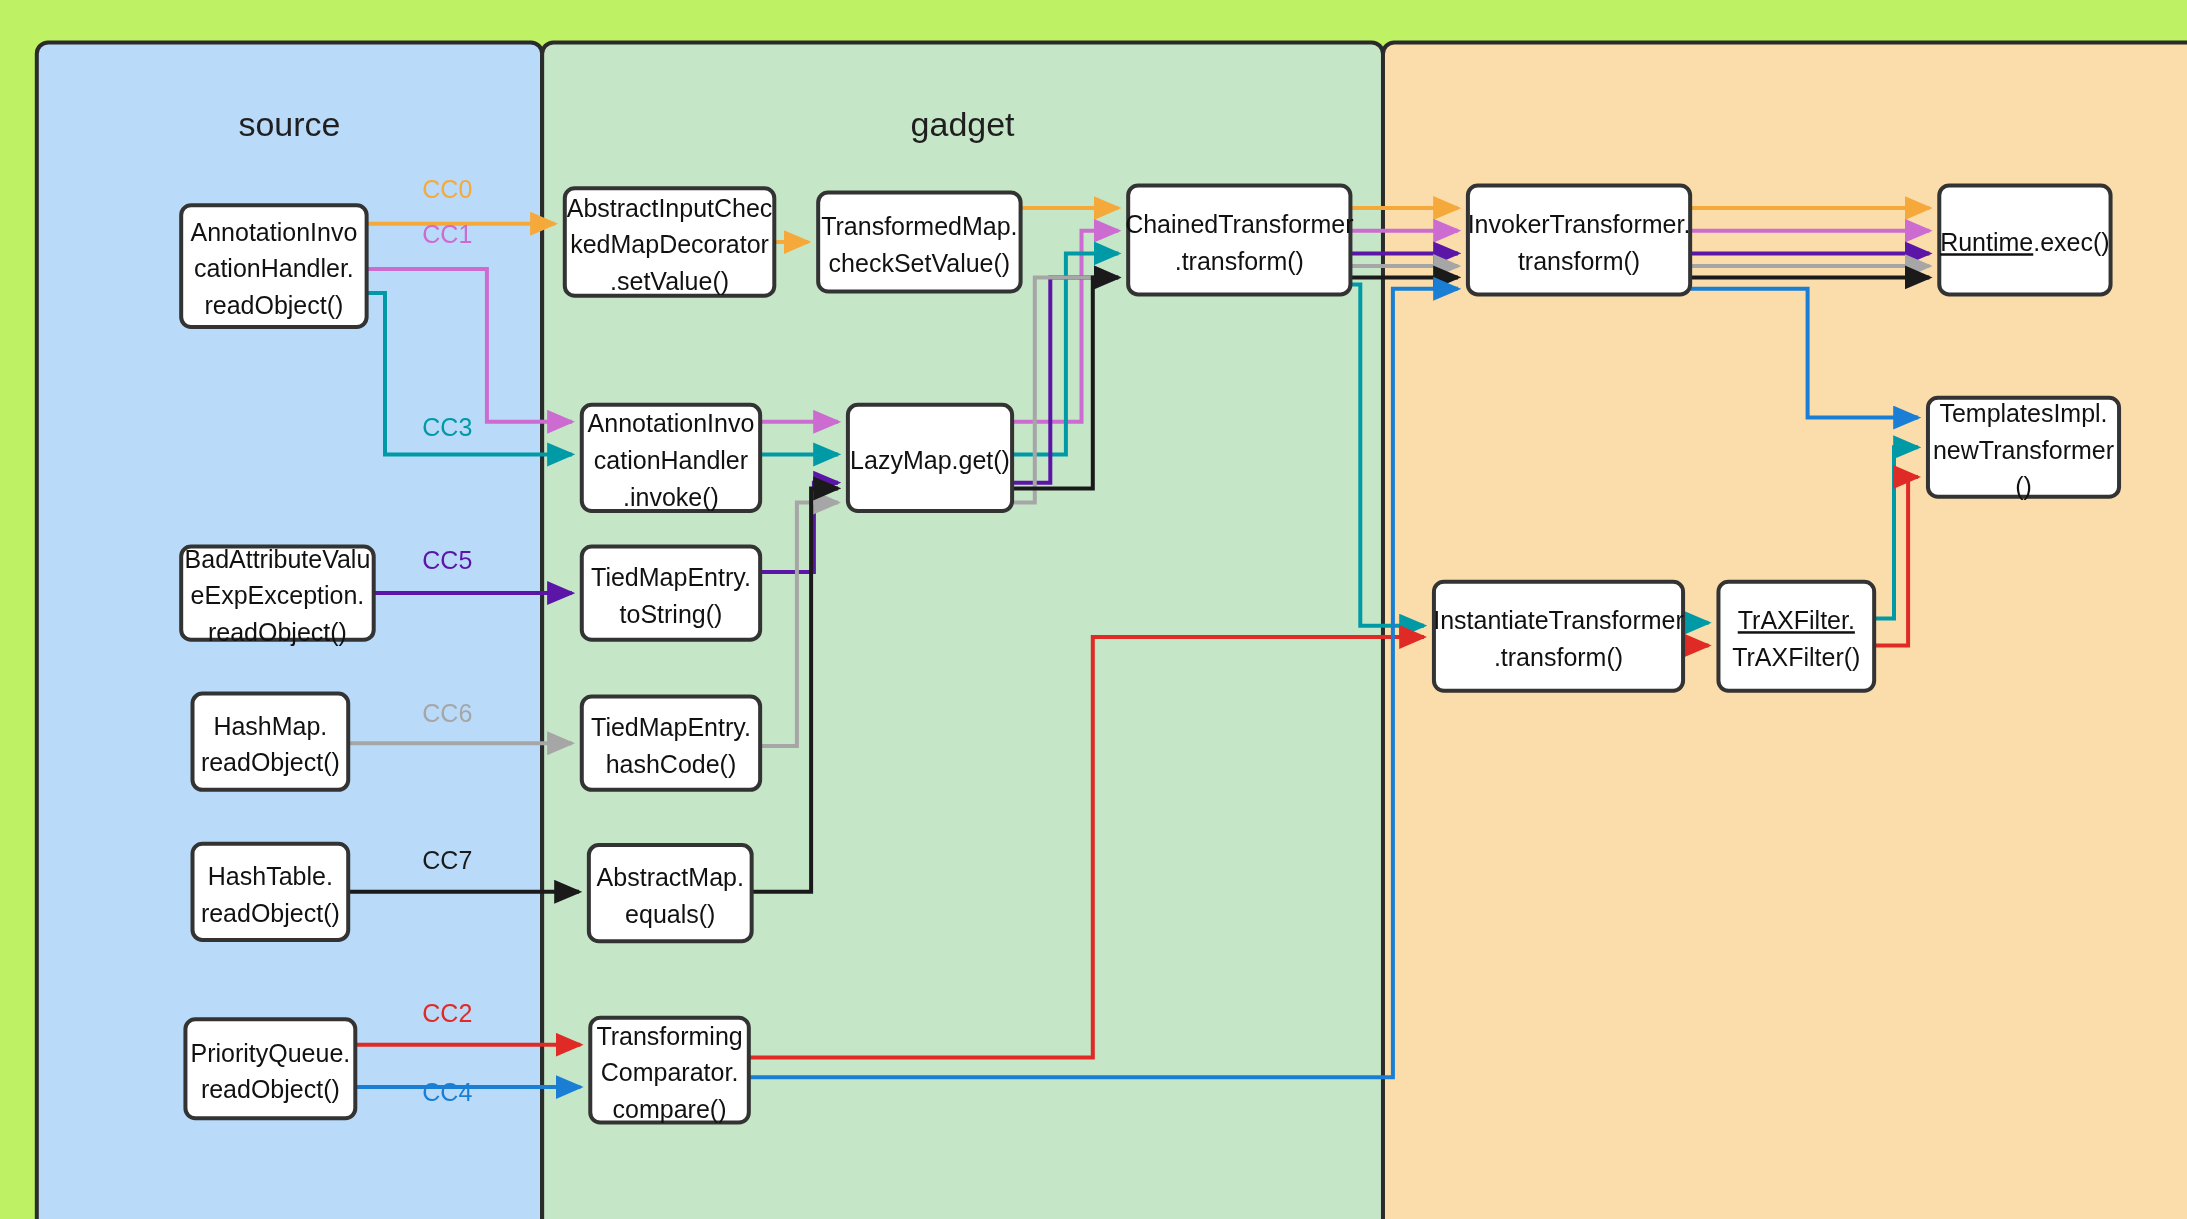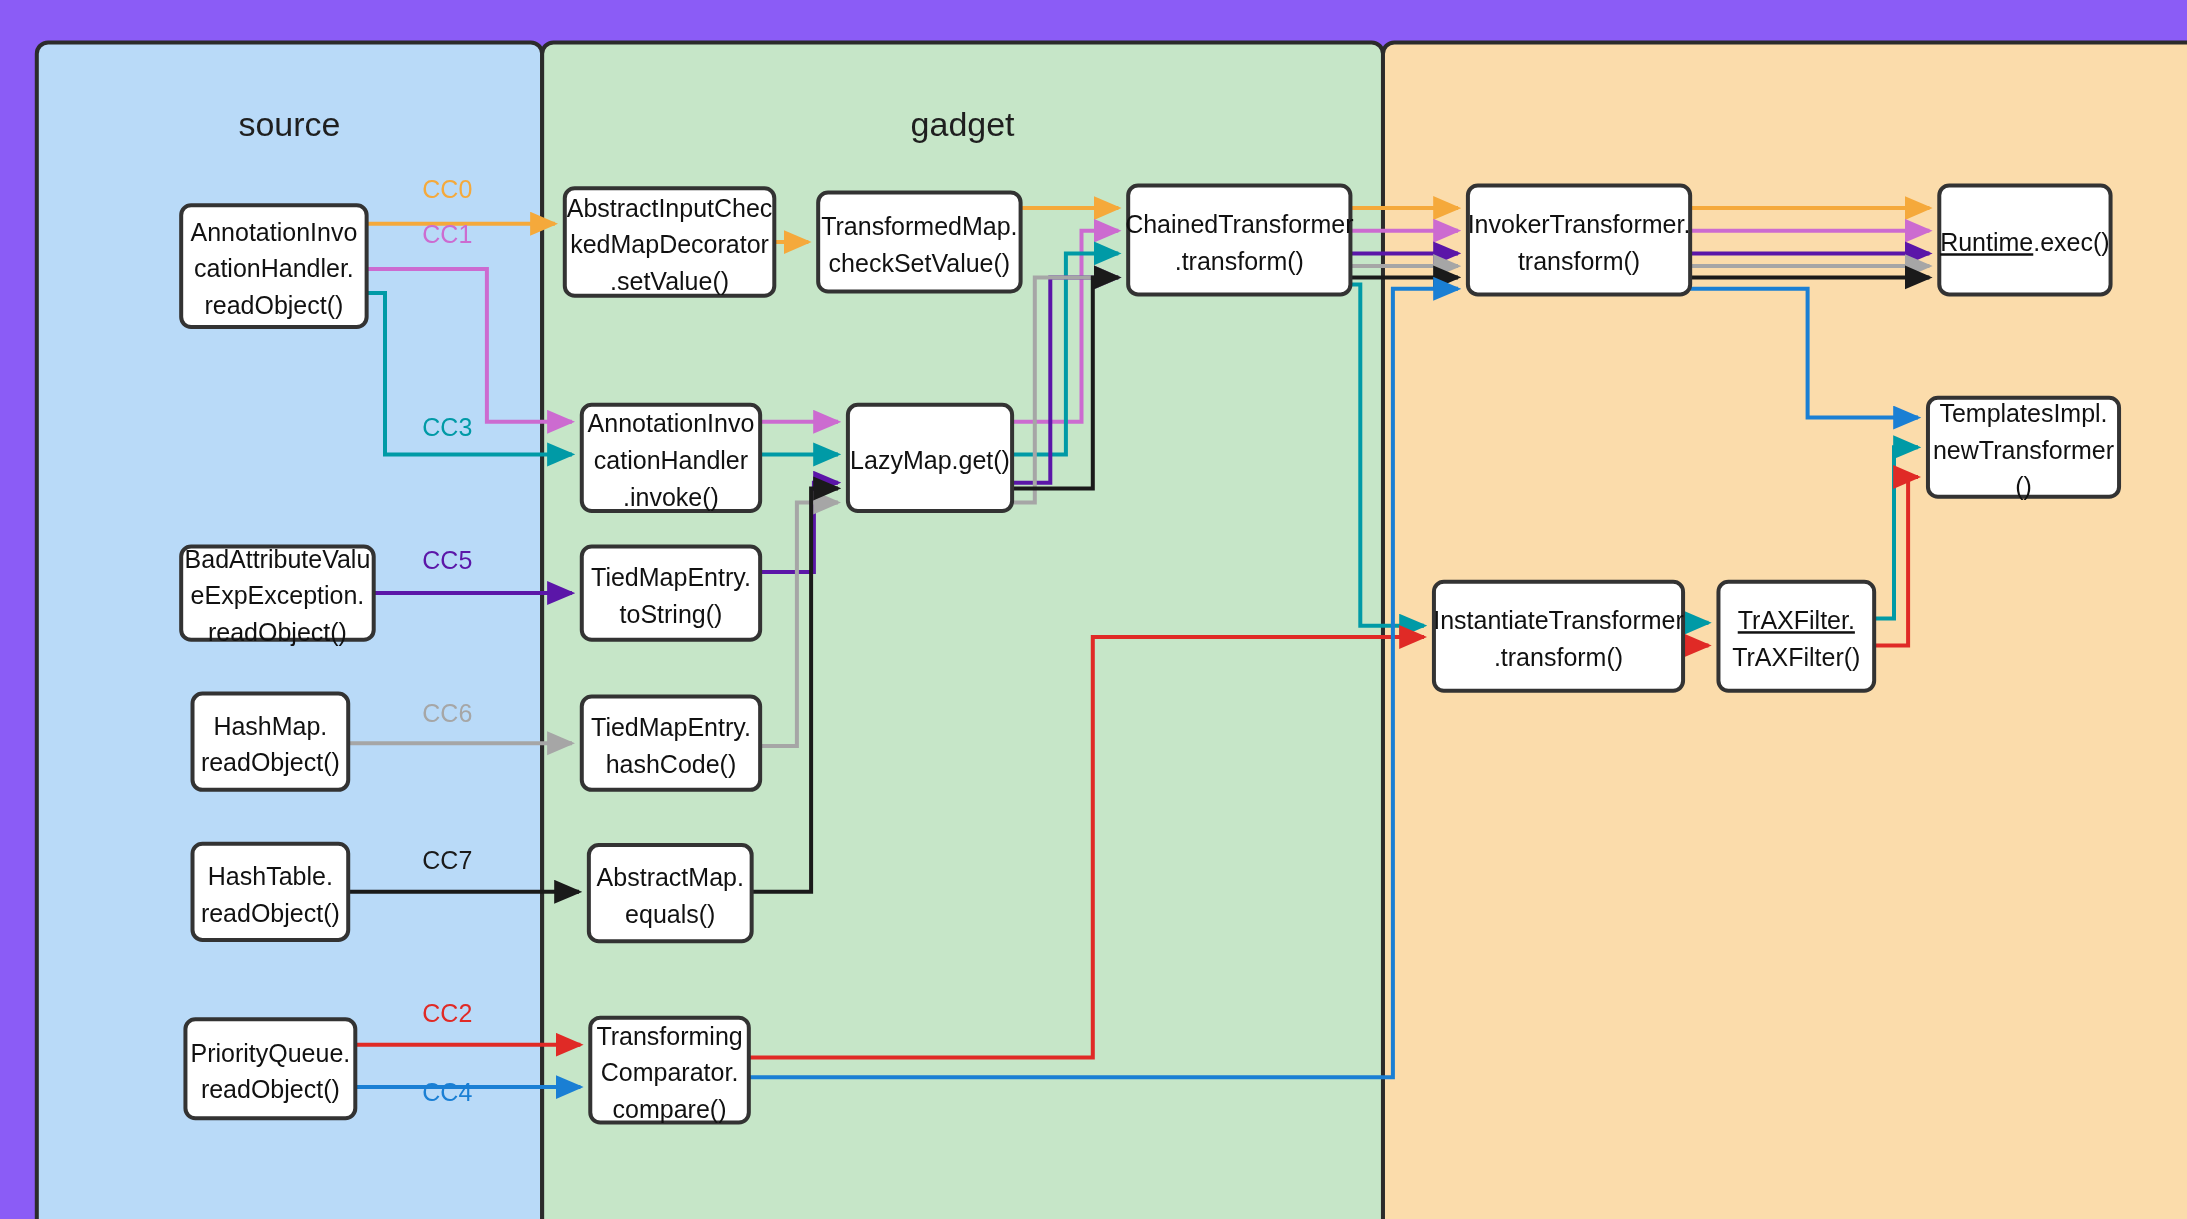--- a/index.html
+++ b/index.html
@@ -9,21 +9,21 @@
   .panel-title{font-size:34px;fill:#1f1f1f;text-anchor:middle;dominant-baseline:middle;}
   .node-rect{fill:#ffffff;stroke:#333333;stroke-width:4;}
   .node-text{font-size:25px;fill:#111111;text-anchor:middle;}
   .edge-label{font-size:25px;text-anchor:middle;}
   .author{font-size:27px;fill:#1b1b1b;text-anchor:end;}
   .flow{fill:none;stroke-width:4;}
 </style>
 </head>
 <body>
 
-<div id="stage" style="width: 2187px; height: 1219px; background: #8b5cf6;">
+<div id="stage" style="width: 2187px; height: 1219px; background: #bef264;">
 
   <svg class="layer" viewBox="0 0 2187 1219">
     <defs id="arrow-defs">
         <marker id="ah-CC0" markerWidth="7" markerHeight="7" refX="6.2" refY="3" orient="auto" markerUnits="strokeWidth">
           <path d="M0,0 L7,3 L0,6 Z" fill="#f5a93b"></path>
         </marker>
         <marker id="ah-CC1" markerWidth="7" markerHeight="7" refX="6.2" refY="3" orient="auto" markerUnits="strokeWidth">
           <path d="M0,0 L7,3 L0,6 Z" fill="#cc6bd0"></path>
         </marker>
         <marker id="ah-CC3" markerWidth="7" markerHeight="7" refX="6.2" refY="3" orient="auto" markerUnits="strokeWidth">

